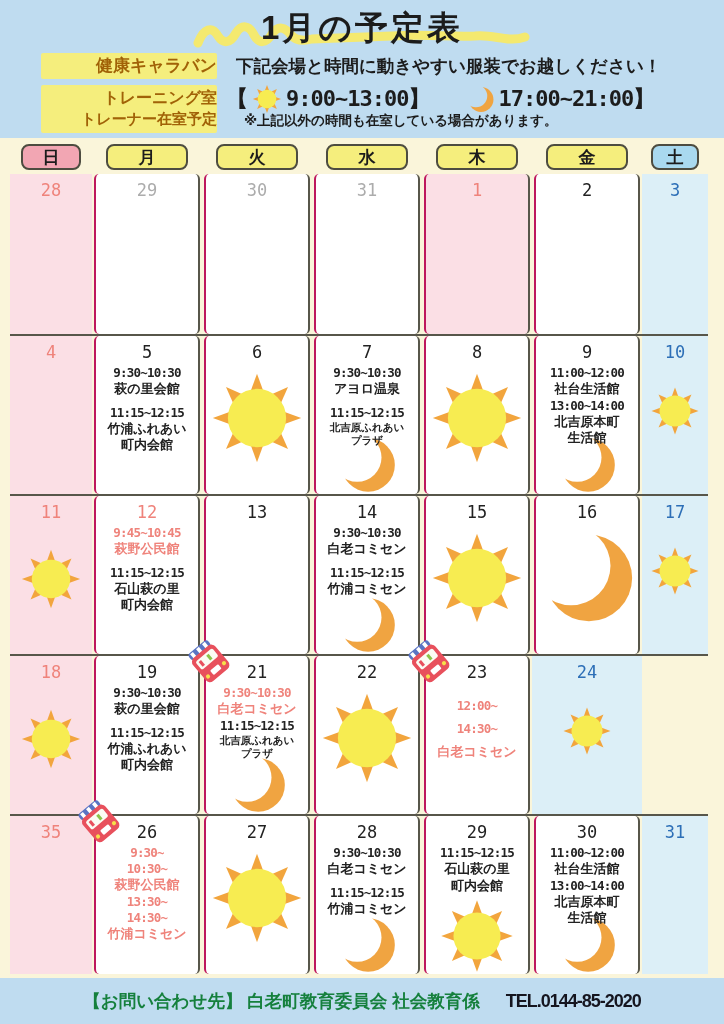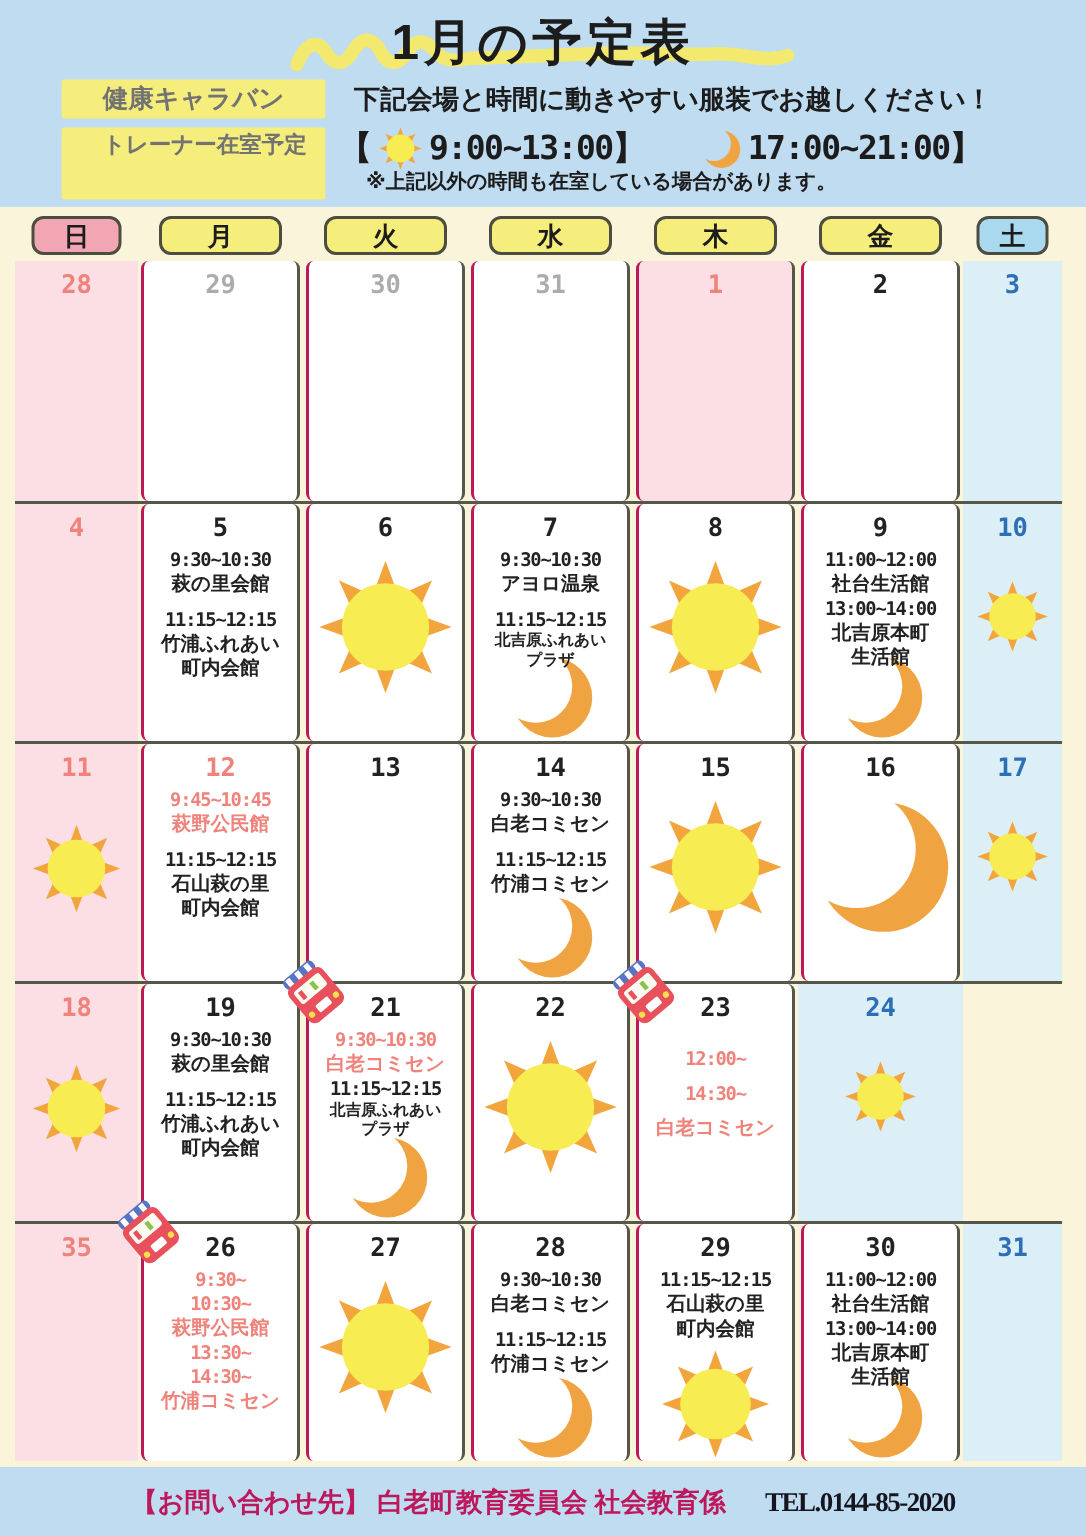--- a/index.html
+++ b/index.html
@@ -11,21 +11,21 @@
   }
   
   .title-wrap{position:absolute;top:6px;left:0;width:724px;text-align:center;z-index:2;}
   .squiggle{position:absolute;top:22px;left:192px;z-index:1;}
   .page-title{
     position:relative;z-index:2;display:inline-block;
     font-size:33px;font-weight:bold;color:#1c1c1c;letter-spacing:3px;
   }
   .badge{
     position:absolute;left:41px;width:176px;background:#F5EE7D;
-    text-align:center;font-weight:bold;color:#737373;z-index:2;border-radius:2px;
+    text-align:right;font-weight:bold;color:#a16207;z-index:2;border-radius:2px;
   }
   .badge1{top:53px;height:26px;line-height:26px;font-size:17px;}
   .badge2{top:85px;height:46px;padding-top:2px;}
   .badge2 .b2l1{font-size:16px;line-height:22px;}
   .badge2 .b2l2{font-size:15px;line-height:20px;padding-left:15px;}
   .notice1{
     position:absolute;top:53px;left:236px;width:470px;
     font-size:17.5px;font-weight:bold;color:#1c1c1c;line-height:26px;z-index:2;
   }
   .hours-line{
@@ -64,21 +64,21 @@
   .week + .week{border-top:2.5px solid #57564a;}
   .cell{position:relative;text-align:center;box-sizing:border-box;}
   .cell.boxed{
     background:#fff;border-left:2px solid #be185d;border-right:2px solid #57564a;
     margin:0 2px;border-radius:5px;
   }
   .cell.boxed.holiday{background:#FBDFE5;}
   .cell.col-sun{background:#FBDFE5;}
   .cell.col-sat{background:#DCEFF7;}
   .dnum{
-    padding-top:7px;font-size:17px;font-weight:bold;line-height:19px;
+    padding-top:7px;font-size:17px;font-weight:normal;line-height:19px;
     font-family:"DejaVu Sans Mono","Liberation Sans",monospace;position:relative;z-index:3;
   }
   .n-black{color:#222;}
   .n-gray{color:#ACACAC;}
   .n-salmon{color:#EF837B;}
   .n-blue{color:#2D6FB7;}
   .events{position:relative;z-index:3;padding-top:3px;}
   .line{font-weight:bold;color:#222;line-height:1.28;}
   .line.time{font-family:"DejaVu Sans Mono","Liberation Sans",monospace;font-size:12.5px;letter-spacing:-0.8px;}
   .line.venue{font-size:13px;}
@@ -89,24 +89,24 @@
   .line.sp{margin-top:7px;}
   .icon-center{position:absolute;top:52%;left:50%;transform:translate(-50%,-50%);z-index:2;}
   .icon-mid{position:absolute;left:50%;transform:translateX(-50%);z-index:2;}
   .icon-bottom{position:absolute;bottom:0;left:50%;transform:translateX(-50%);z-index:2;}
   .bus{position:absolute;top:-17px;left:-20px;width:52px;height:52px;z-index:6;}
   
   .footer{
     position:absolute;top:978px;left:0;width:724px;height:46px;background:#BFDCF0;
     display:flex;align-items:center;justify-content:center;gap:26px;z-index:2;
   }
-  .footer .contact{font-size:17.5px;font-weight:bold;color:#be185d;}
+  .footer .contact{font-size:17.5px;font-weight:bold;color:#15803d;}
   .footer .tel{
     font-size:18px;font-weight:bold;color:#15151f;
-    font-family:Liberation Serif, serif;letter-spacing:-1px;
+    font-family:Liberation Sans, sans-serif;letter-spacing:-1px;
   }
   .defs{position:absolute;width:0;height:0;overflow:hidden;}
 </style>
 </head>
 <body>
 
 <svg class="defs" aria-hidden="true">
   <defs>
     <symbol id="icon-sun" viewBox="0 0 100 100">
       <g fill="#F2A53D">
@@ -153,20 +153,21 @@
 <div class="title-wrap">
   <span class="page-title">1月の予定表</span>
 </div>
 
 <div class="badge badge1">
   <span>健康キャラバン</span>
 </div>
 <div class="notice1">下記会場と時間に動きやすい服装でお越しください！</div>
 
 <div class="badge badge2">
+  <div class="b2l1">トレーニング室</div>
   <div class="b2l2">トレーナー在室予定</div>
 </div>
 <div class="hours-line">
   <span class="jp">【</span>
   <svg width="30" height="30">
       <use href="#icon-sun"></use>
     </svg>
   <span>9:00~13:00】</span>
   <span class="hours-gap"></span>
   <svg width="27" height="27">

